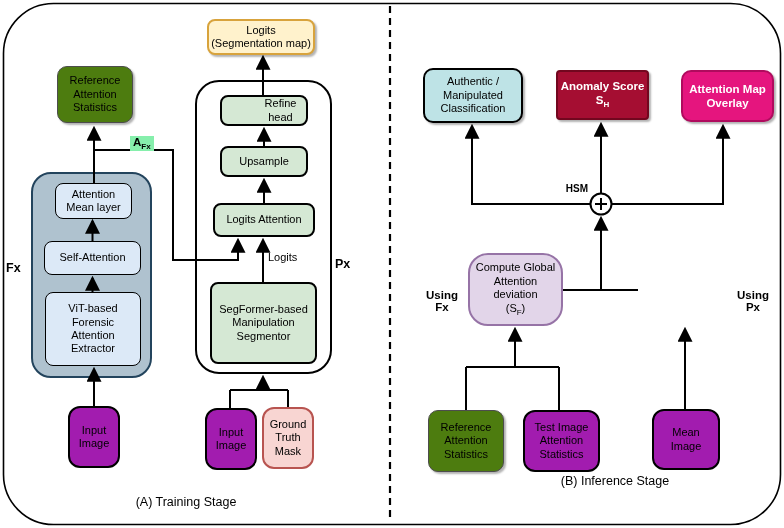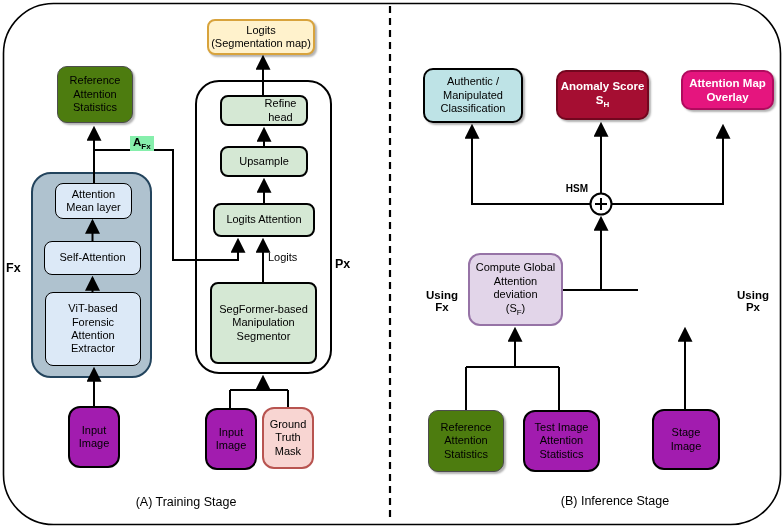--- a/index.html
+++ b/index.html
@@ -12,23 +12,23 @@
   
   .cream{background:#FFF2CC;border:2px solid #D8A33C;border-radius:8px;}
   .yellow{background:#4d7c0f;border:1.6px solid #4D4D4D;border-radius:10px;}
   .slate{background:#AFC2CF;border:2px solid #23445D;border-radius:20px;}
   .lblue{background:#DCE9F7;border:1.6px solid #000;border-radius:8px;}
   .peach{background:#a21caf;border:2px solid #000;border-radius:12px;}
   .whitebox{background:#FFFFFF;border:2px solid #000;border-radius:24px;}
   .green{background:#D5E8D4;border:2px solid #000;border-radius:8px;}
   .gtpink{background:#F8D5D2;border:2px solid #B85450;border-radius:12px;}
   .cyan{background:#BEE3E6;border:2px solid #000;border-radius:10px;}
-  .crimson{background:#A50E32;border:2px solid #72071F;border-radius:10px;color:#fff;font-weight:bold;font-size:11.5px;}
+  .crimson{background:#A50E32;border:2px solid #72071F;border-radius:4px;color:#fff;font-weight:bold;font-size:11.5px;}
   .magenta{background:#E5157E;border:2px solid #B00B5E;border-radius:10px;color:#fff;font-weight:bold;font-size:11.5px;}
-  .purple{background:#E2D5E9;border:2px solid #9673A6;border-radius:12px;}
+  .purple{background:#E2D5E9;border:2px solid #9673A6;border-radius:20px;}
   .lab{position:absolute;z-index:3;}
   .bold{font-weight:bold;}
   sub{font-size:8px;font-weight:inherit;}
   .caption{position:absolute;z-index:3;width:200px;text-align:center;font-size:12.5px;}
   svg.wires{position:absolute;left:0;top:0;z-index:2;pointer-events:none;}
 </style>
 </head>
 <body>
 
 <div class="canvas">
@@ -120,21 +120,21 @@
 Classification</span>
   </div>
 
   <div class="box crimson shadow" style="left:556px;top:70px;width:93px;height:50px;">
     <span>
       <span>Anomaly Score</span><br>
       <span>S</span><sub>H</sub>
     </span>
   </div>
 
-  <div class="box magenta shadow" style="left:681px;top:70px;width:93px;height:40px;justify-content:center;">
+  <div class="box magenta shadow" style="left:681px;top:70px;width:93px;height:52px;justify-content:center;">
     <span class="pre">Attention Map
 Overlay</span>
   </div>
 
   <div class="box purple" style="left:468px;top:253px;width:95px;height:73px;">
     <span>
       <span class="pre">Compute Global
 Attention
 deviation</span><br>
       <span>(S</span><sub>F</sub><span>)</span>
@@ -148,36 +148,36 @@
 Statistics</span>
   </div>
 
   <div class="box peach" style="left:523px;top:410px;width:77px;height:62px;">
     <span class="pre">Test Image
 Attention
 Statistics</span>
   </div>
 
   <div class="box peach" style="left:652px;top:409px;width:68px;height:61px;">
-    <span class="pre">Stage
+    <span class="pre">Mean
 Image</span>
   </div>
 
   <div class="lab bold" style="left:556px;top:183px;width:32px;text-align:right;font-size:10px;">
     <span>HSM</span>
   </div>
   <div class="lab bold pre" style="left:418px;top:277px;width:48px;text-align:center;font-size:11.5px;">
     <span class="pre">Using
 Fx</span>
   </div>
   <div class="lab bold pre" style="left:729px;top:277px;width:48px;text-align:center;font-size:11.5px;">
     <span class="pre">Using
 Px</span>
   </div>
-  <div class="caption" style="left:515px;top:494px;">
+  <div class="caption" style="left:515px;top:474px;">
     <span>(B) Inference Stage</span>
   </div>
 
   <svg class="wires" width="784" height="528" viewBox="0 0 784 528">
     <defs>
       <marker id="arr" viewBox="0 0 10 10" refX="8.5" refY="5" markerWidth="7.5" markerHeight="7.5" orient="auto-start-reverse">
         <path d="M0,0 L10,5 L0,10 z" fill="#000"></path>
       </marker>
     </defs>
 

